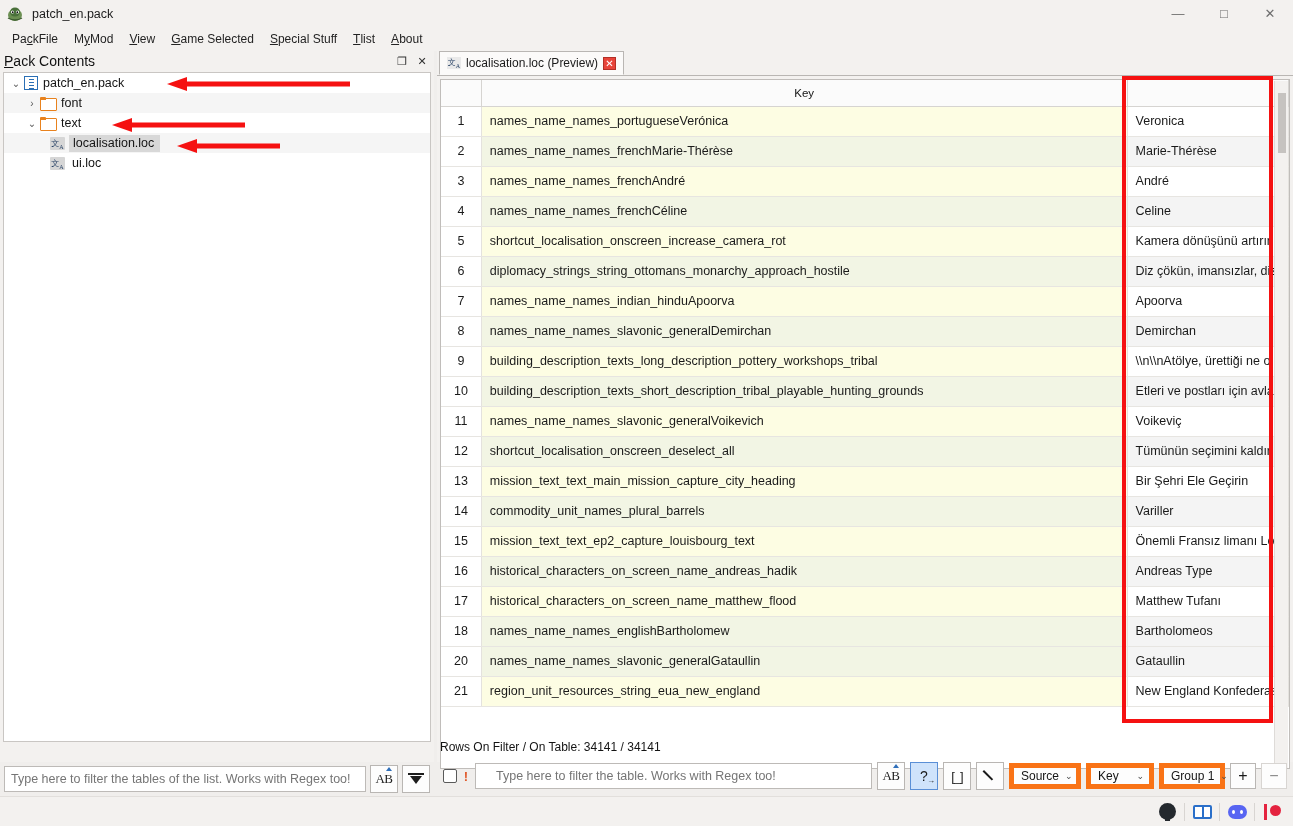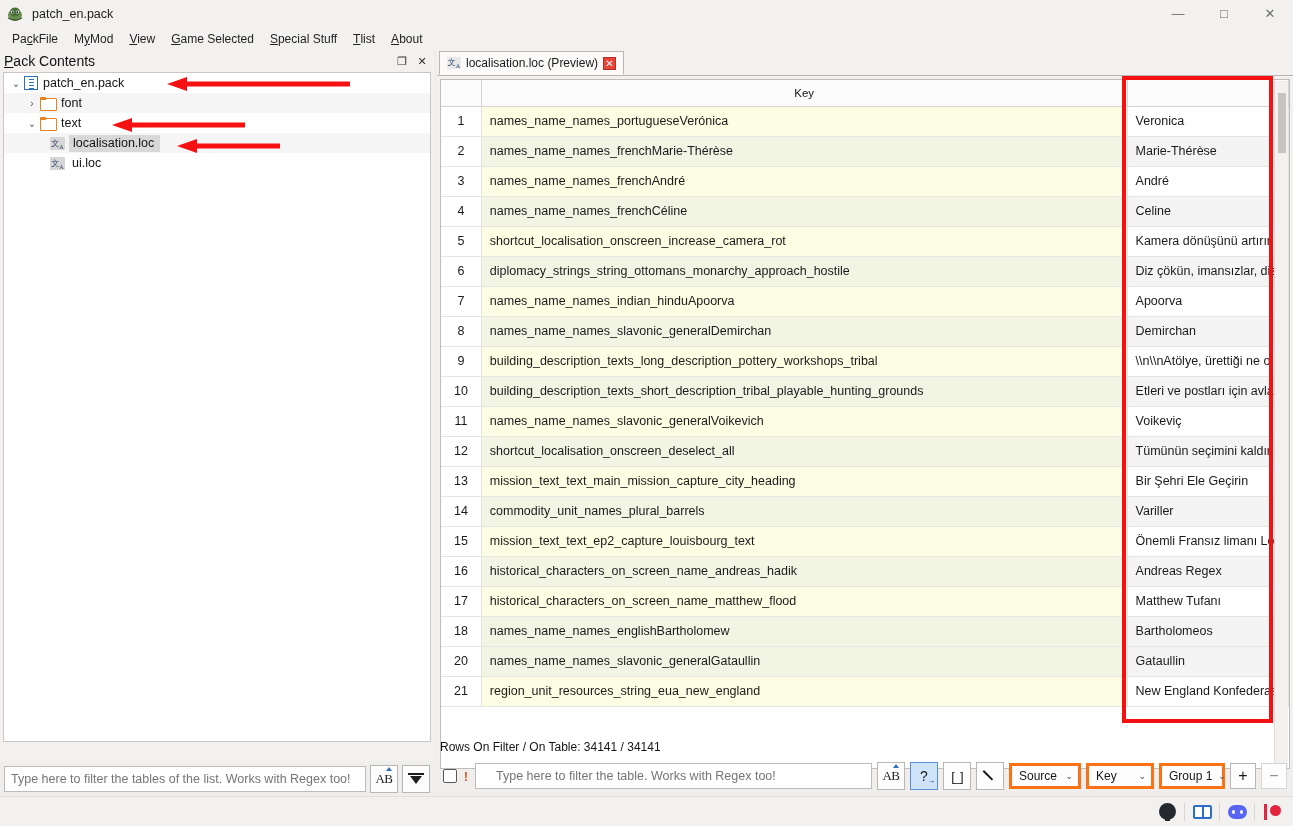--- a/index.html
+++ b/index.html
@@ -208,21 +208,21 @@
   .q-icon::after {
     content:"→"; position:absolute; right:-7px; bottom:-1px; font-size:8px; color:#1a1a1a;
   }
   .br-icon { font-size:13px; color:#1a1a1a; letter-spacing:-1px; }
   .pen-icon { width:16px; height:16px; position:relative; }
   .pen-icon::before {
     content:""; position:absolute; left:2px; top:2px; width:13px; height:2px;
     background:#1a1a1a; transform: rotate(45deg); transform-origin: 0 0;
   }
   .combo {
-    height: 26px; background:#fdfdfd; border:3px solid #f97316;
+    height: 26px; background:#fdfdfd; border:5px solid #f97316;
     display:flex; align-items:center; justify-content:space-between;
     padding: 0 5px 0 7px; font-size:12px; color:#161616; gap:6px;
   }
   .combo .cv { white-space:nowrap; }
   .caret { font-size:9px; color:#4a4a4a; }
   .plus-btn, .minus-btn {
     width: 26px; height: 26px; background:#fdfdfd; border:1px solid #b9b6b3;
     display:flex; align-items:center; justify-content:center; font-size:16px; color:#1a1a1a;
   }
   .minus-btn { border-color:#d8d5d2; color:#8a8a8a; }
@@ -434,21 +434,21 @@
               <td class="valcol">Variller</td>
             </tr>
             <tr class="r-odd">
               <td class="numcol">15</td>
               <td class="keycol">mission_text_text_ep2_capture_louisbourg_text</td>
               <td class="valcol">Önemli Fransız limanı Loui</td>
             </tr>
             <tr class="r-even">
               <td class="numcol">16</td>
               <td class="keycol">historical_characters_on_screen_name_andreas_hadik</td>
-              <td class="valcol">Andreas Regex</td>
+              <td class="valcol">Andreas Type</td>
             </tr>
             <tr class="r-odd">
               <td class="numcol">17</td>
               <td class="keycol">historical_characters_on_screen_name_matthew_flood</td>
               <td class="valcol">Matthew Tufanı</td>
             </tr>
             <tr class="r-even">
               <td class="numcol">18</td>
               <td class="keycol">names_name_names_englishBartholomew</td>
               <td class="valcol">Bartholomeos</td>

